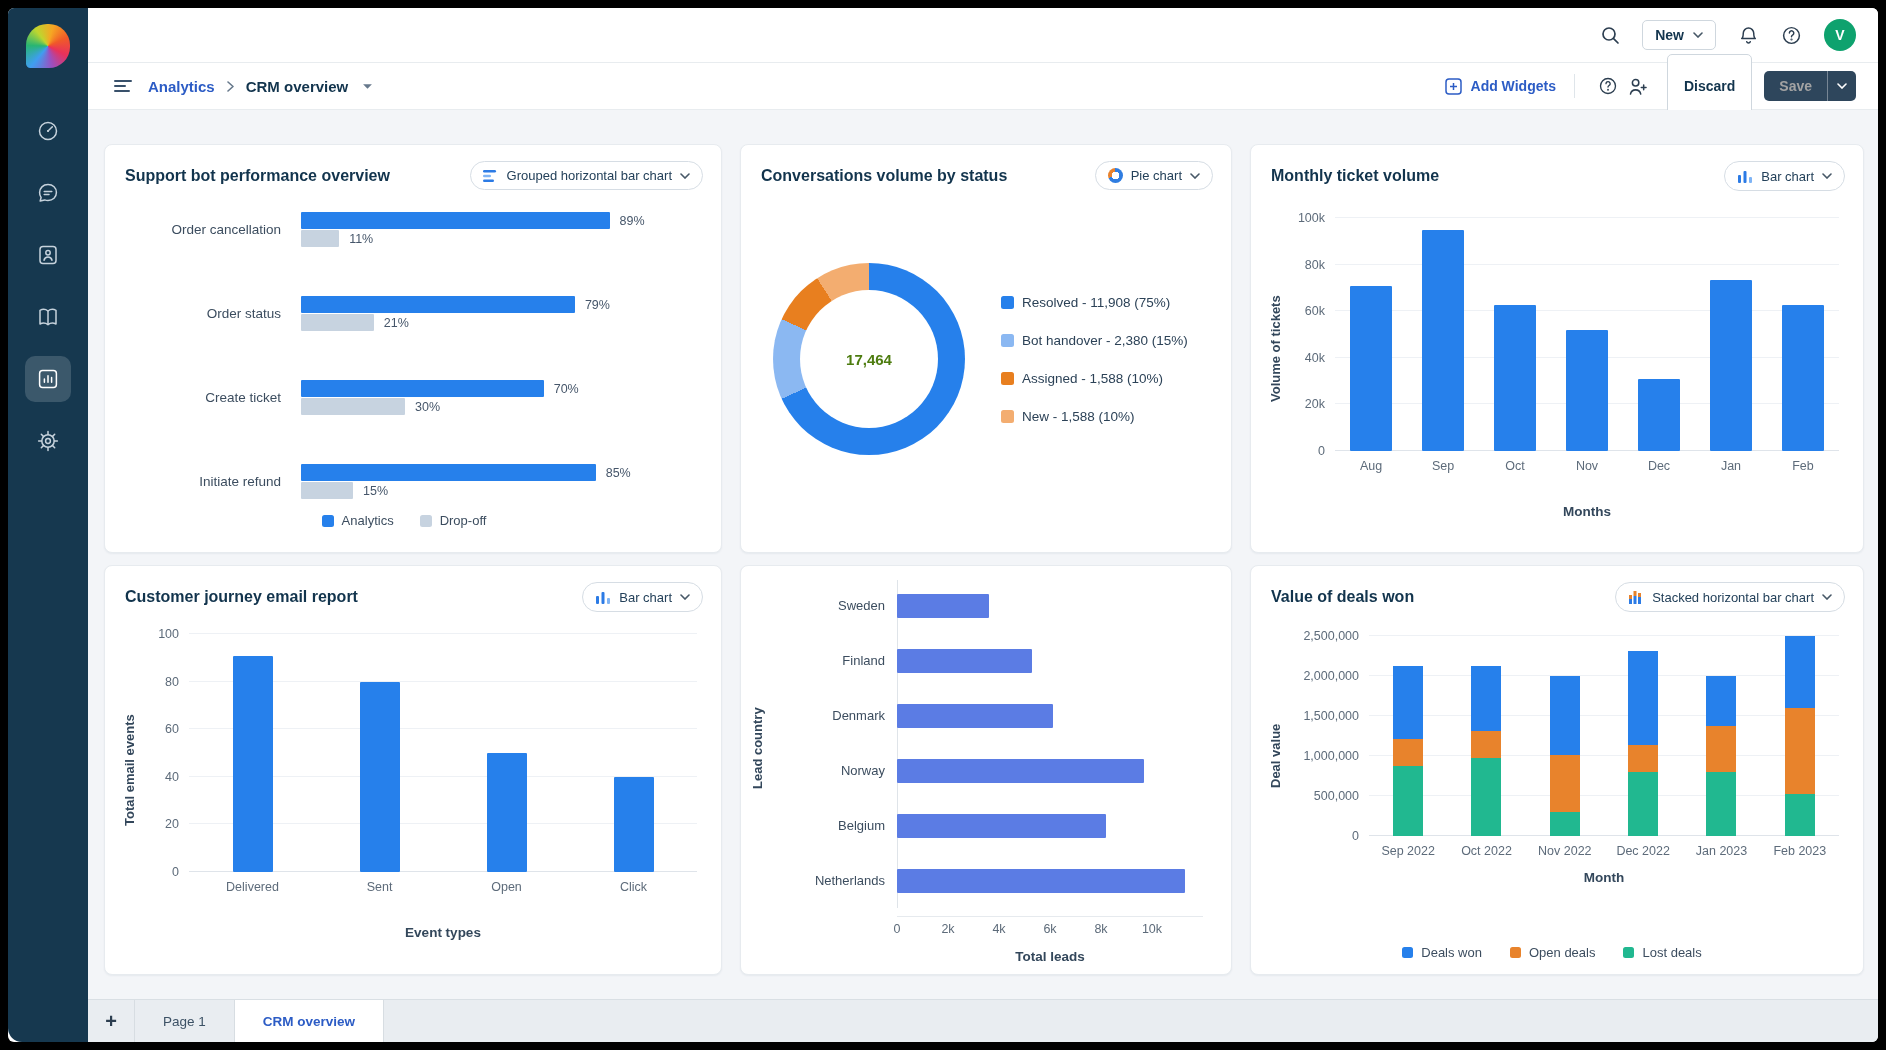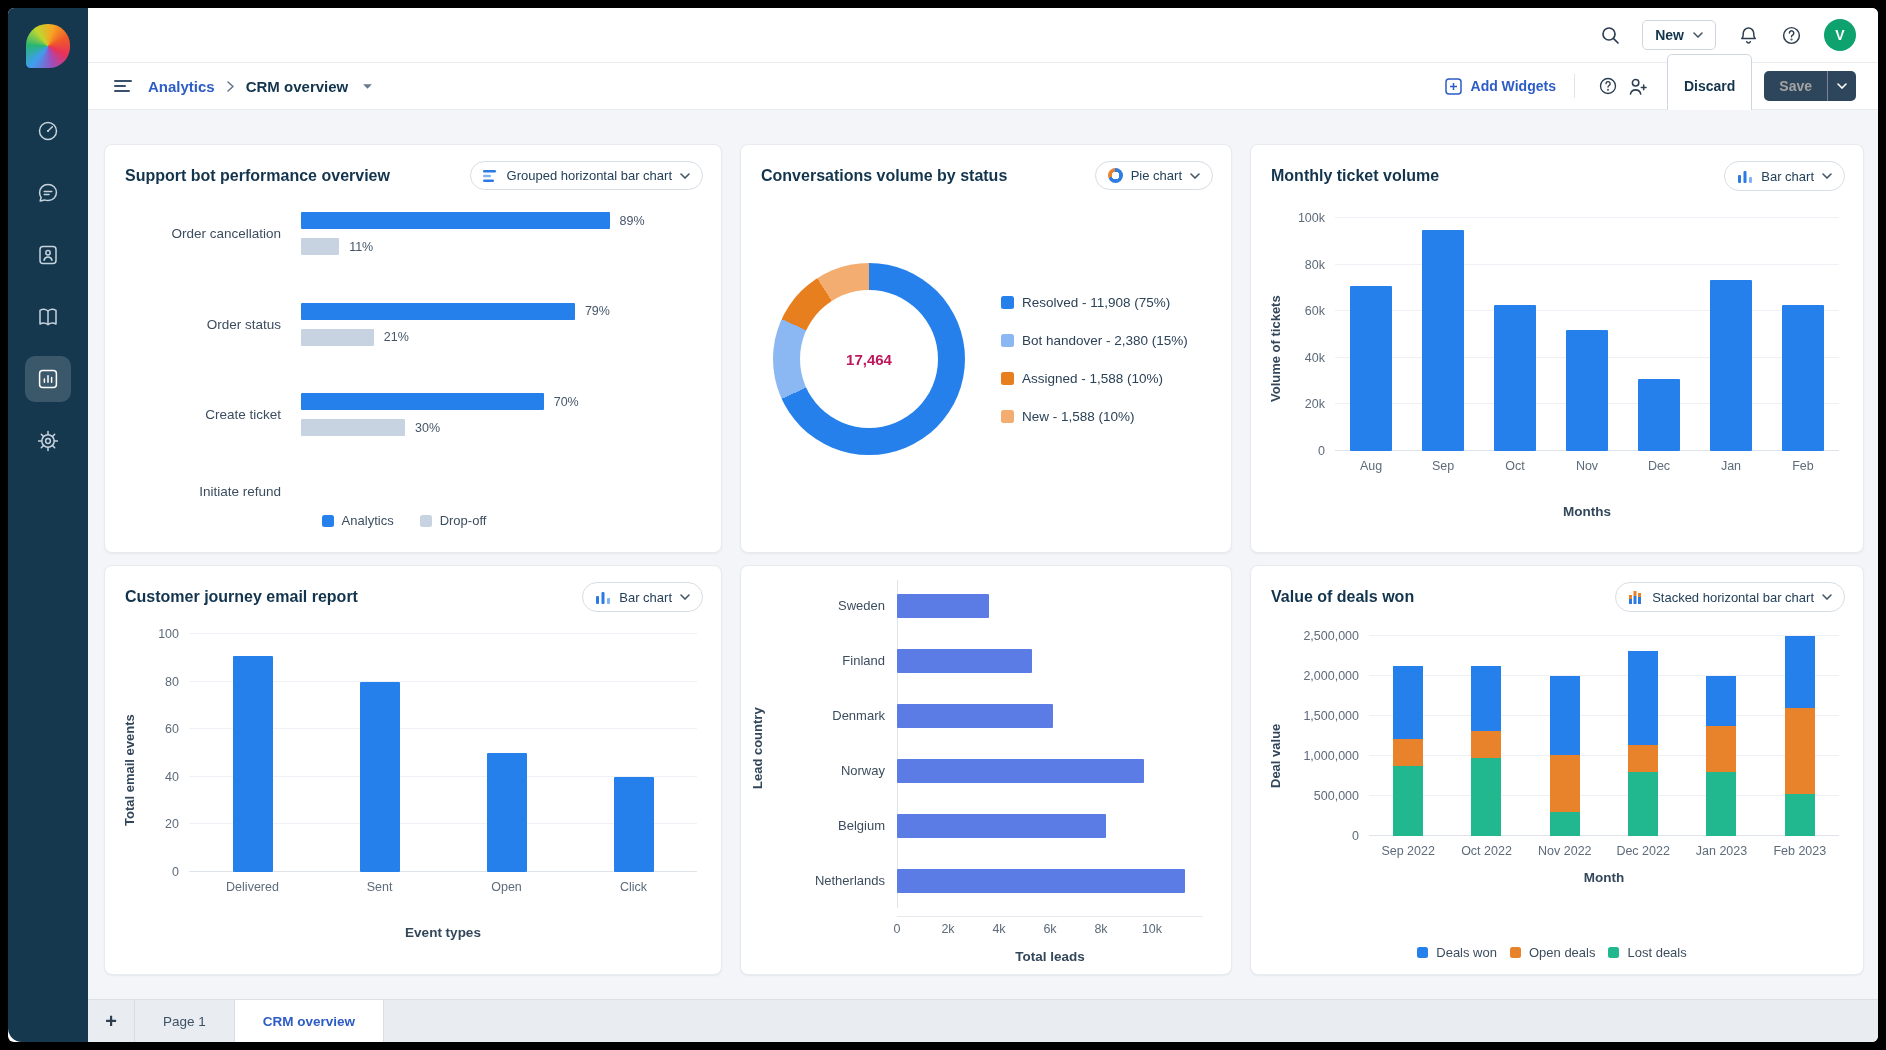--- a/index.html
+++ b/index.html
@@ -40,33 +40,33 @@
   .card-head{display:flex;align-items:center;justify-content:space-between;padding:16px 18px 4px 20px;flex:none}
   .card-title{font-size:16px;font-weight:700;color:#12344d}
   .csel{display:flex;align-items:center;gap:8px;border:1px solid #d6dde4;background:#fff;border-radius:16px;padding:6px 12px;font-size:13px;color:#24415a;cursor:pointer}
   .csel svg,.csel .pieic{flex:none}
   .pieic{width:15px;height:15px;border-radius:50%;background:radial-gradient(closest-side,#fff 52%,transparent 53% 100%),conic-gradient(#2f7de1 0 250deg,#e8822d 250deg 360deg)}
   
   .g1wrap{flex:1;display:flex;flex-direction:column;padding:18px 26px 12px 8px;min-height:0}
   .g1rows{flex:1;display:flex;flex-direction:column;justify-content:space-between}
   .g1row{display:flex}
   .g1lab{width:168px;text-align:right;padding-right:20px;font-size:13.5px;color:#3c4d5f;align-self:center;flex:none}
-  .g1bars{flex:1;display:flex;flex-direction:column;gap:9px;justify-content:center}
+  .g1bars{flex:1;display:flex;flex-direction:column;gap:1px;justify-content:center}
   .g1line{display:flex;align-items:center;gap:10px}
   .g1bar{height:17px;border-radius:1px}
   .g1val{font-size:12.5px;color:#46566a}
   .legend{display:flex;justify-content:center;gap:26px;padding:14px 0 12px;font-size:13px;color:#3c4d5f;align-items:center;flex:none}
   .litem{display:flex;align-items:center;cursor:pointer}
   .sw{width:12px;height:12px;border-radius:2.5px;display:inline-block;margin-right:8px}
   
   .piewrap{flex:1;display:flex;align-items:center;padding:0 20px 28px 32px;gap:36px}
   .donutbox{position:relative;width:192px;height:192px;flex:none;cursor:pointer}
   .donut{position:absolute;inset:0;border-radius:50%}
   .hole{position:absolute;inset:27px;background:#fff;border-radius:50%;display:flex;align-items:center;justify-content:center}
-  .ctr{font-size:15px;font-weight:700;color:#be185d}
+  .ctr{font-size:15px;font-weight:700;color:#4d7c0f}
   .plegend{display:flex;flex-direction:column;gap:23px}
   .plegend .litem{font-size:13.5px;color:#2c4257}
   .plegend .sw{width:13px;height:13px}
   
   .vchart{flex:1;display:flex;flex-direction:column;padding:6px 24px 10px 14px;min-height:0}
   .vbody{flex:1;display:flex;min-height:0}
   .ylab{writing-mode:vertical-rl;transform:rotate(180deg);font-weight:700;font-size:13px;color:#33475b;width:20px;display:flex;align-items:center;justify-content:center;margin-bottom:46px;flex:none}
   .plotcol{flex:1;display:flex;flex-direction:column;padding-left:50px;min-width:0}
   .wide-ticks .plotcol{padding-left:84px}
   .plot{position:relative;height:240px;margin-top:10px}
@@ -76,21 +76,21 @@
   .ytick{position:absolute;right:calc(100% + 10px);font-size:12.5px;color:#5d6b7a;white-space:nowrap;transform:translateY(7px)}
   .bars{position:absolute;left:0;right:0;top:0;bottom:0;display:flex}
   .slot{flex:1;display:flex;align-items:flex-end;justify-content:center;height:100%}
   .vbar{border-radius:1px;cursor:pointer}
   .stack{display:flex;flex-direction:column-reverse;cursor:pointer}
   .seg{width:100%}
   .xticks{display:flex;margin-top:8px}
   .xtick{flex:1;text-align:center;font-size:12.5px;color:#5d6b7a}
   .xlabel{text-align:center;font-weight:700;font-size:13.5px;color:#33475b;margin-top:31px}
   .sm .xlabel{margin-top:12px}
-  .vlegend{display:flex;justify-content:center;gap:13px;font-size:13px;color:#3c4d5f;margin-top:10px;padding-bottom:4px;align-items:center}
+  .vlegend{display:flex;justify-content:center;gap:28px;font-size:13px;color:#3c4d5f;margin-top:10px;padding-bottom:4px;align-items:center}
   .vlegend .sw{width:11px;height:11px}
   
   .hchart{flex:1;display:flex;flex-direction:column;padding:12px 28px 10px 6px;min-height:0}
   .hbody{flex:1;display:flex;min-height:0}
   .hcol{flex:1;display:flex;flex-direction:column;position:relative;min-width:0}
   .hrows{flex:1;display:flex;flex-direction:column;justify-content:space-around;position:relative}
   .vaxis{position:absolute;left:130px;top:2px;bottom:0;width:1px;background:#dfe4e9}
   .hrow{display:flex;align-items:center}
   .hlab{width:118px;text-align:right;padding-right:12px;font-size:13px;color:#3c4d5f;flex:none}
   .htrack{flex:1;height:24px;position:relative}
@@ -292,20 +292,30 @@
                     <span class="g1val">70%</span>
                   </div>
                   <div class="g1line">
                     <div class="g1bar" style="width: 26.4%; background: rgb(199, 211, 224);"></div>
                     <span class="g1val">30%</span>
                   </div>
                 </div>
               </div>
               <div class="g1row">
                 <div class="g1lab">Initiate refund</div>
+                <div class="g1bars">
+                  <div class="g1line">
+                    <div class="g1bar" style="width: 74.8%; background: rgb(38, 128, 235);"></div>
+                    <span class="g1val">85%</span>
+                  </div>
+                  <div class="g1line">
+                    <div class="g1bar" style="width: 13.2%; background: rgb(199, 211, 224);"></div>
+                    <span class="g1val">15%</span>
+                  </div>
+                </div>
               </div>
             </div>
           <div class="legend">
             <span class="litem">
                 <span class="sw" style="background: rgb(38, 128, 235);"></span>
                 <span>Analytics</span>
               </span>
             <span class="litem">
                 <span class="sw" style="background: rgb(199, 211, 224);"></span>
                 <span>Drop-off</span>

